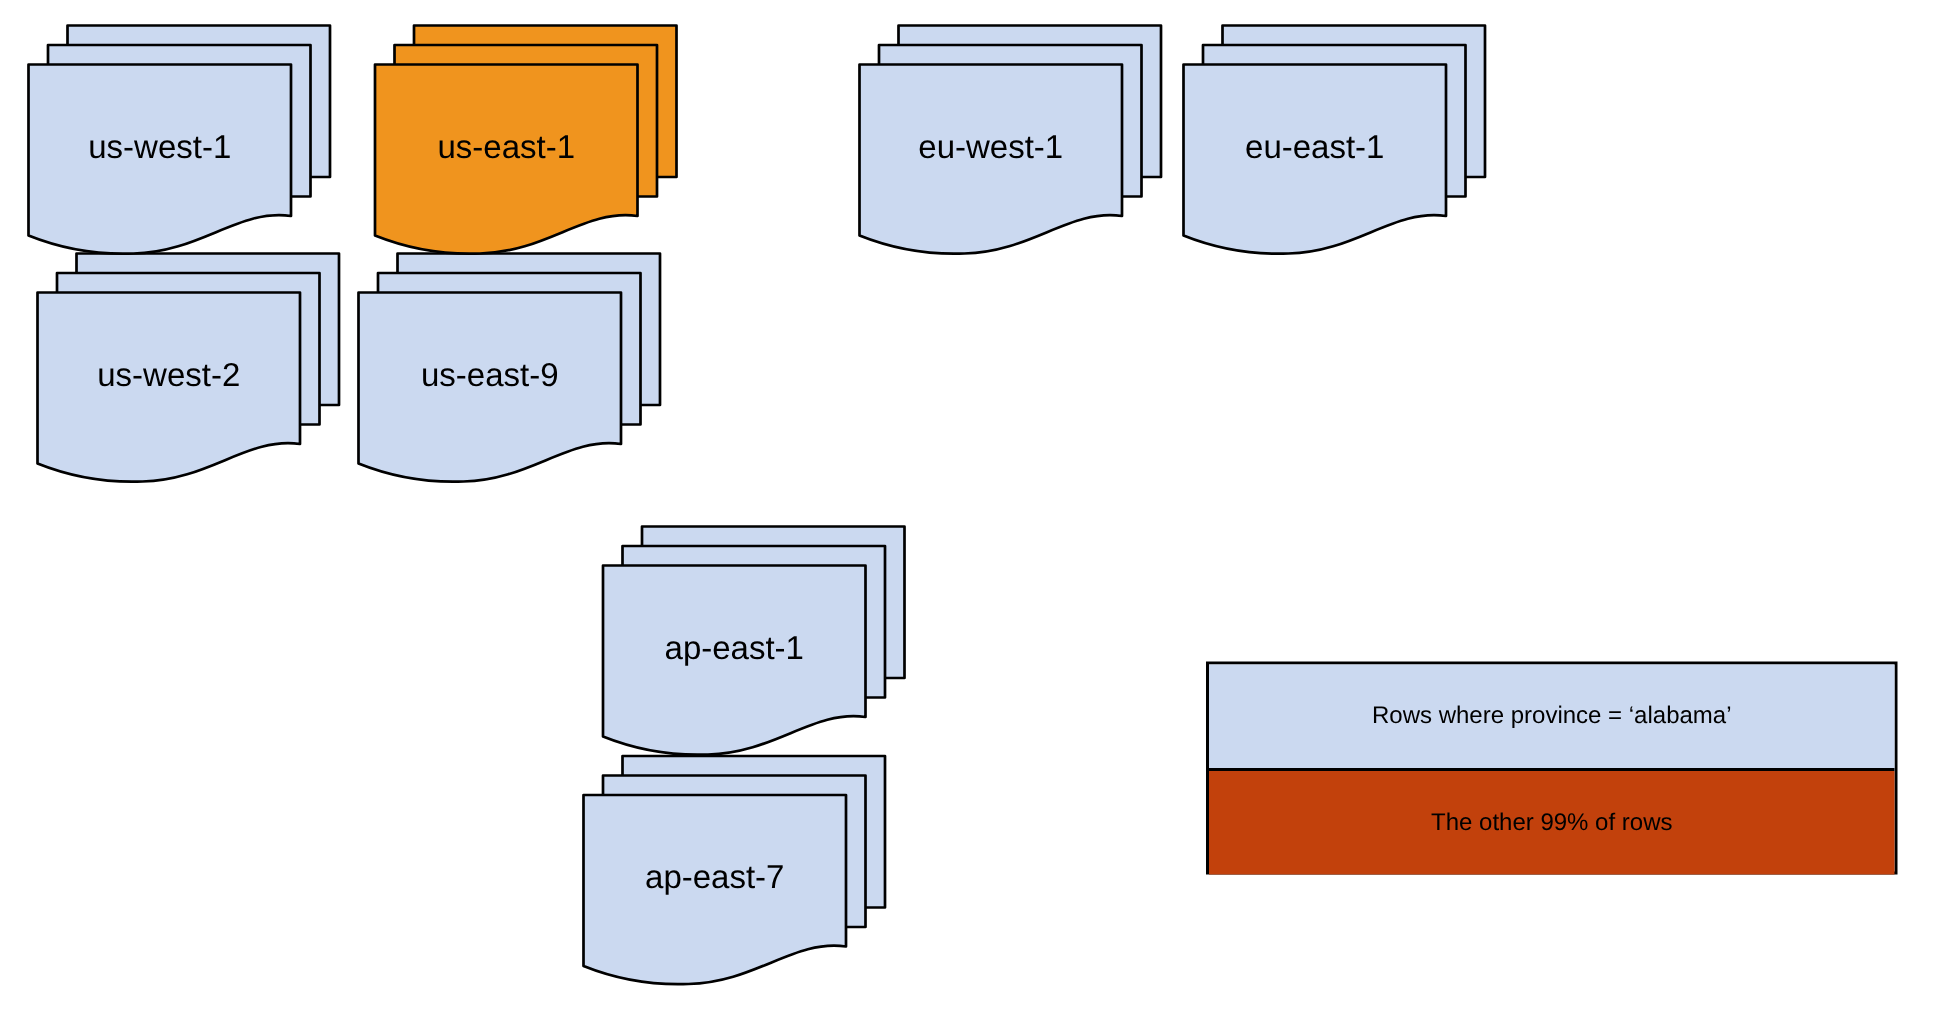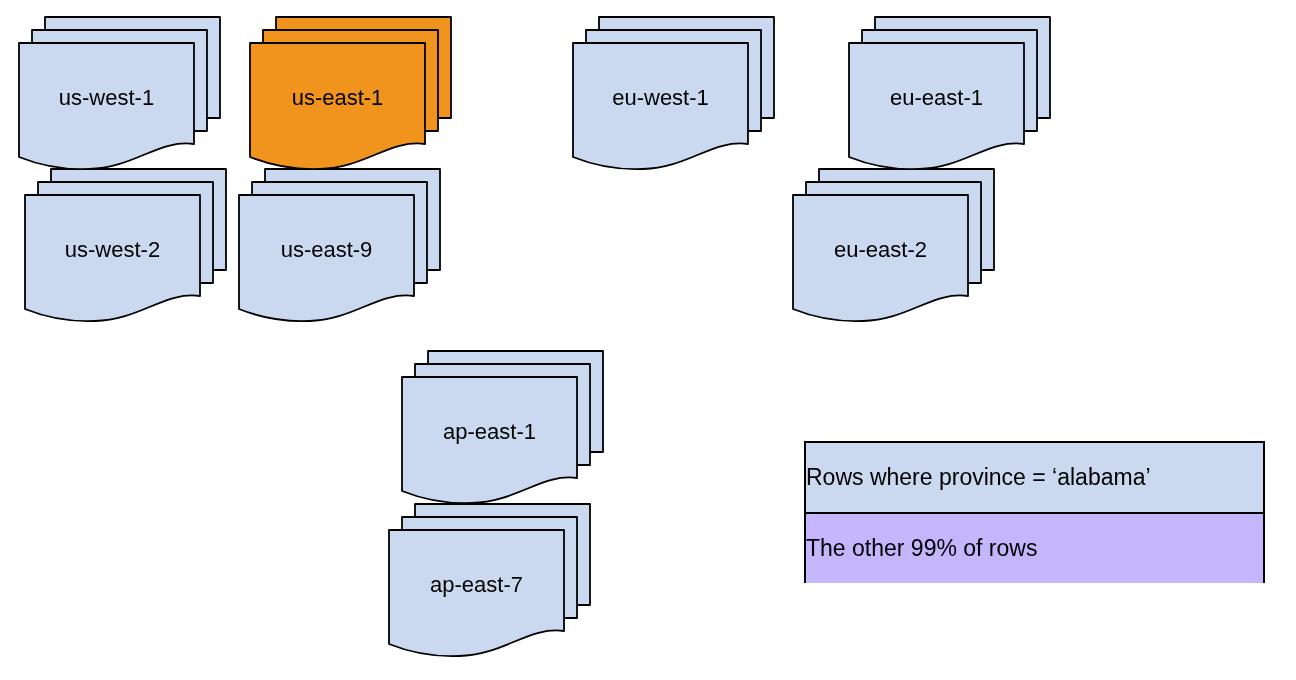--- a/index.html
+++ b/index.html
@@ -52,22 +52,22 @@
     height: 142px;
     border: 2px solid #000000;
     box-sizing: border-box;
     z-index: 3;
   }
   .legend-row {
     box-sizing: border-box;
     height: 69px;
     display: flex;
     align-items: center;
-    justify-content: flex-start;
-    font-size: 23px;
+    justify-content: center;
+    font-size: 16px;
     color: #000000;
   }
   .legend-row.first {
     border-bottom: 2px solid #000000;
     height: 71px;
   }
 </style>
 </head>
 <body>
 
@@ -100,21 +100,21 @@
 
   <div class="stack front-layer" style="left:572px; top:16px">
     <svg width="204" height="160">
       <use href="#back-rect" x="27" y="1" class="shape" fill="#cbd9f0"></use>
       <use href="#back-rect" x="14" y="14" class="shape" fill="#cbd9f0"></use>
       <use href="#doc-shape" x="1" y="27" class="shape" fill="#cbd9f0"></use>
     </svg>
     <div class="stack-label">eu-west-1</div>
   </div>
 
-  <div class="stack front-layer" style="left:848px; top:16px">
+  <div class="stack front-layer" style="left:788px; top:16px">
     <svg width="204" height="160">
       <use href="#back-rect" x="27" y="1" class="shape" fill="#cbd9f0"></use>
       <use href="#back-rect" x="14" y="14" class="shape" fill="#cbd9f0"></use>
       <use href="#doc-shape" x="1" y="27" class="shape" fill="#cbd9f0"></use>
     </svg>
     <div class="stack-label">eu-east-1</div>
   </div>
 
   <div class="stack back-layer" style="left:24px; top:168px">
     <svg width="204" height="160">
@@ -128,28 +128,20 @@
   <div class="stack back-layer" style="left:238px; top:168px">
     <svg width="204" height="160">
       <use href="#back-rect" x="27" y="1" class="shape" fill="#cbd9f0"></use>
       <use href="#back-rect" x="14" y="14" class="shape" fill="#cbd9f0"></use>
       <use href="#doc-shape" x="1" y="27" class="shape" fill="#cbd9f0"></use>
     </svg>
     <div class="stack-label">us-east-9</div>
   </div>
 
 
-  <div class="stack back-layer" style="left:792px; top:168px">
-    <svg width="204" height="160">
-      <use href="#back-rect" x="27" y="1" class="shape" fill="#cbd9f0"></use>
-      <use href="#back-rect" x="14" y="14" class="shape" fill="#cbd9f0"></use>
-      <use href="#doc-shape" x="1" y="27" class="shape" fill="#cbd9f0"></use>
-    </svg>
-    <div class="stack-label">eu-east-2</div>
-  </div>
 
   <div class="stack front-layer" style="left:401px; top:350px">
     <svg width="204" height="160">
       <use href="#back-rect" x="27" y="1" class="shape" fill="#cbd9f0"></use>
       <use href="#back-rect" x="14" y="14" class="shape" fill="#cbd9f0"></use>
       <use href="#doc-shape" x="1" y="27" class="shape" fill="#cbd9f0"></use>
     </svg>
     <div class="stack-label">ap-east-1</div>
   </div>
 
@@ -159,18 +151,18 @@
       <use href="#back-rect" x="14" y="14" class="shape" fill="#cbd9f0"></use>
       <use href="#doc-shape" x="1" y="27" class="shape" fill="#cbd9f0"></use>
     </svg>
     <div class="stack-label">ap-east-7</div>
   </div>
 
   <div class="legend">
     <div class="legend-row first" style="background-color: rgb(203, 217, 240);">
       <span>Rows where province = ‘alabama’</span>
     </div>
-    <div class="legend-row" style="background-color: #c4b5fd;">
+    <div class="legend-row" style="background-color: #c2410c;">
       <span>The other 99% of rows</span>
     </div>
   </div>
 
 </div>
 
 </body></html>

